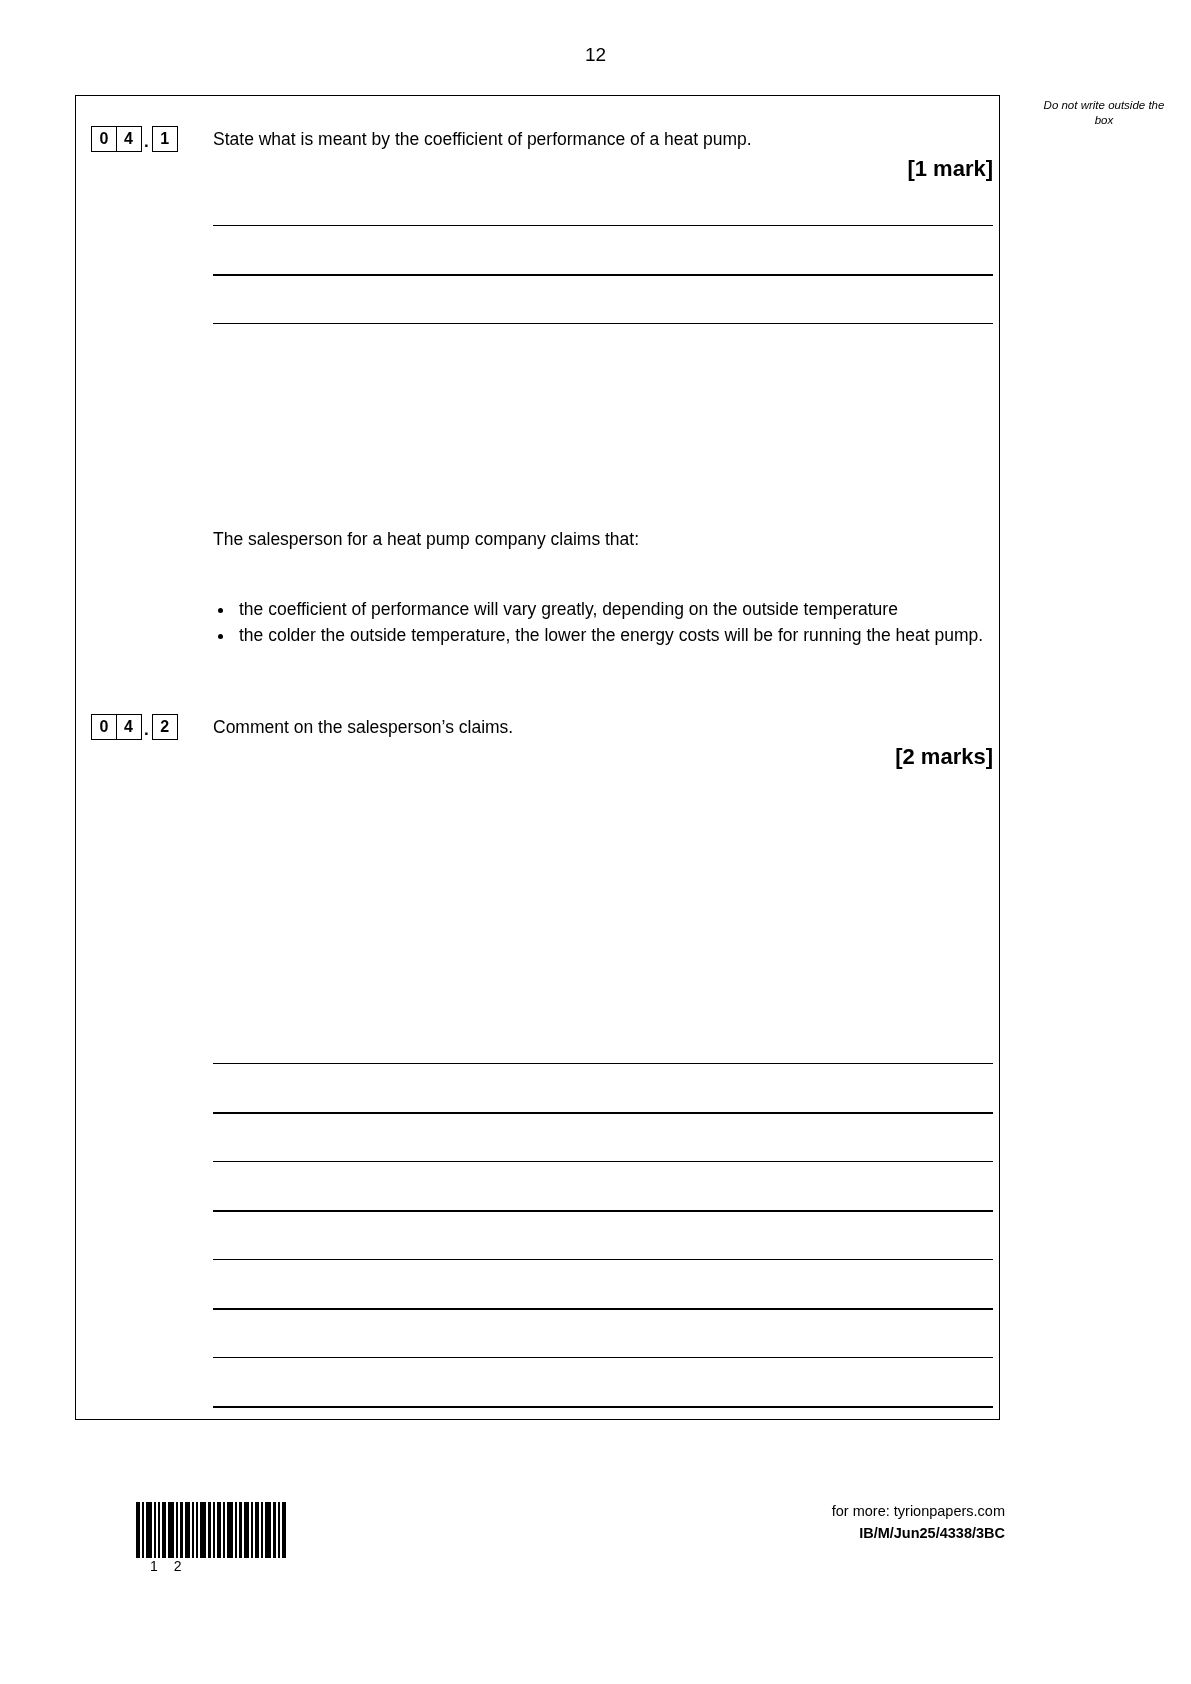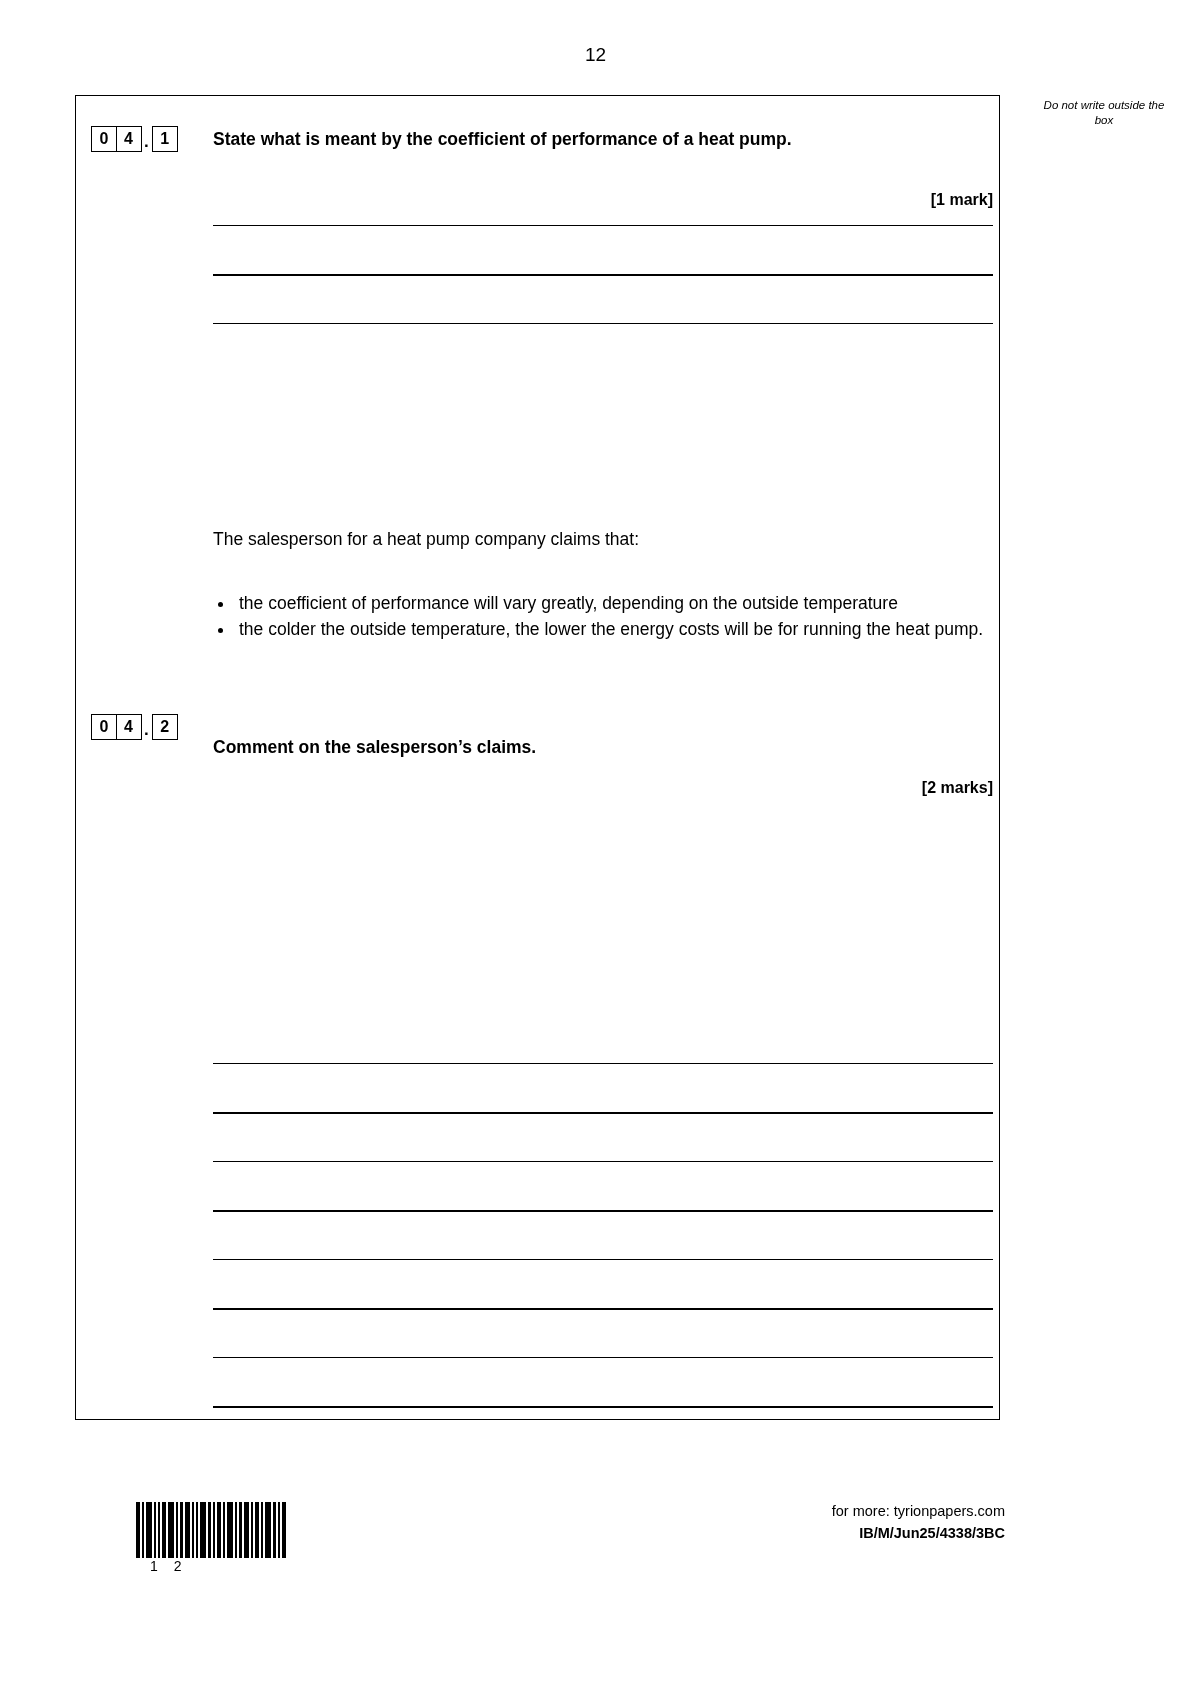--- a/index.html
+++ b/index.html
@@ -77,46 +77,45 @@
     line-height: 1;
     position: relative;
     top: -2px;
   }
 
   
   .qtext {
     position: absolute;
     font-size: 17.5px;
     line-height: 1.0;
-    font-weight: bold;
   }
   .para {
     position: absolute;
     font-size: 17.5px;
     line-height: 25.5px;
     width: 790px;
   }
   .marks {
     position: absolute;
-    font-size: 16px;
+    font-size: 22px;
     font-weight: bold;
     right: 0;
     text-align: right;
-    margin-top: 35px;
   }
   .serif {
     font-family: "Liberation Serif", serif;
   }
 
   
   .bullets {
     position: absolute;
     width: 790px;
     font-size: 17.5px;
     line-height: 25.5px;
+    margin-top: 6px;
   }
   .bullets ul {
     margin: 0;
     padding-left: 22px;
     list-style: disc;
   }
   .bullets li {
     margin: 0;
     padding-left: 4px;
   }
@@ -206,21 +205,21 @@
   </ul>
 </div>
 
 <div class="qnum" style="left:91px; top:714px;">
   <span class="cell">0</span>
   <span class="cell">4</span>
   <span class="dot">.</span>
   <span class="cell">2</span>
 </div>
 
-<div class="qtext" style="left:213px; top:719px; width:780px;margin-top:20px;">Comment on the salesperson’s claims.</div>
+<div class="qtext" style="left:213px; top:719px; width:780px;">Comment on the salesperson’s claims.</div>
 
 <div class="marks" style="left:213px; top:744px; width:780px;">[2 marks]</div>
 
 <div class="rule" style="top:1063px;"></div>
 <div class="rule thick" style="top:1112px;"></div>
 <div class="rule" style="top:1161px;"></div>
 <div class="rule thick" style="top:1210px;"></div>
 <div class="rule" style="top:1259px;"></div>
 <div class="rule thick" style="top:1308px;"></div>
 <div class="rule" style="top:1357px;"></div>

